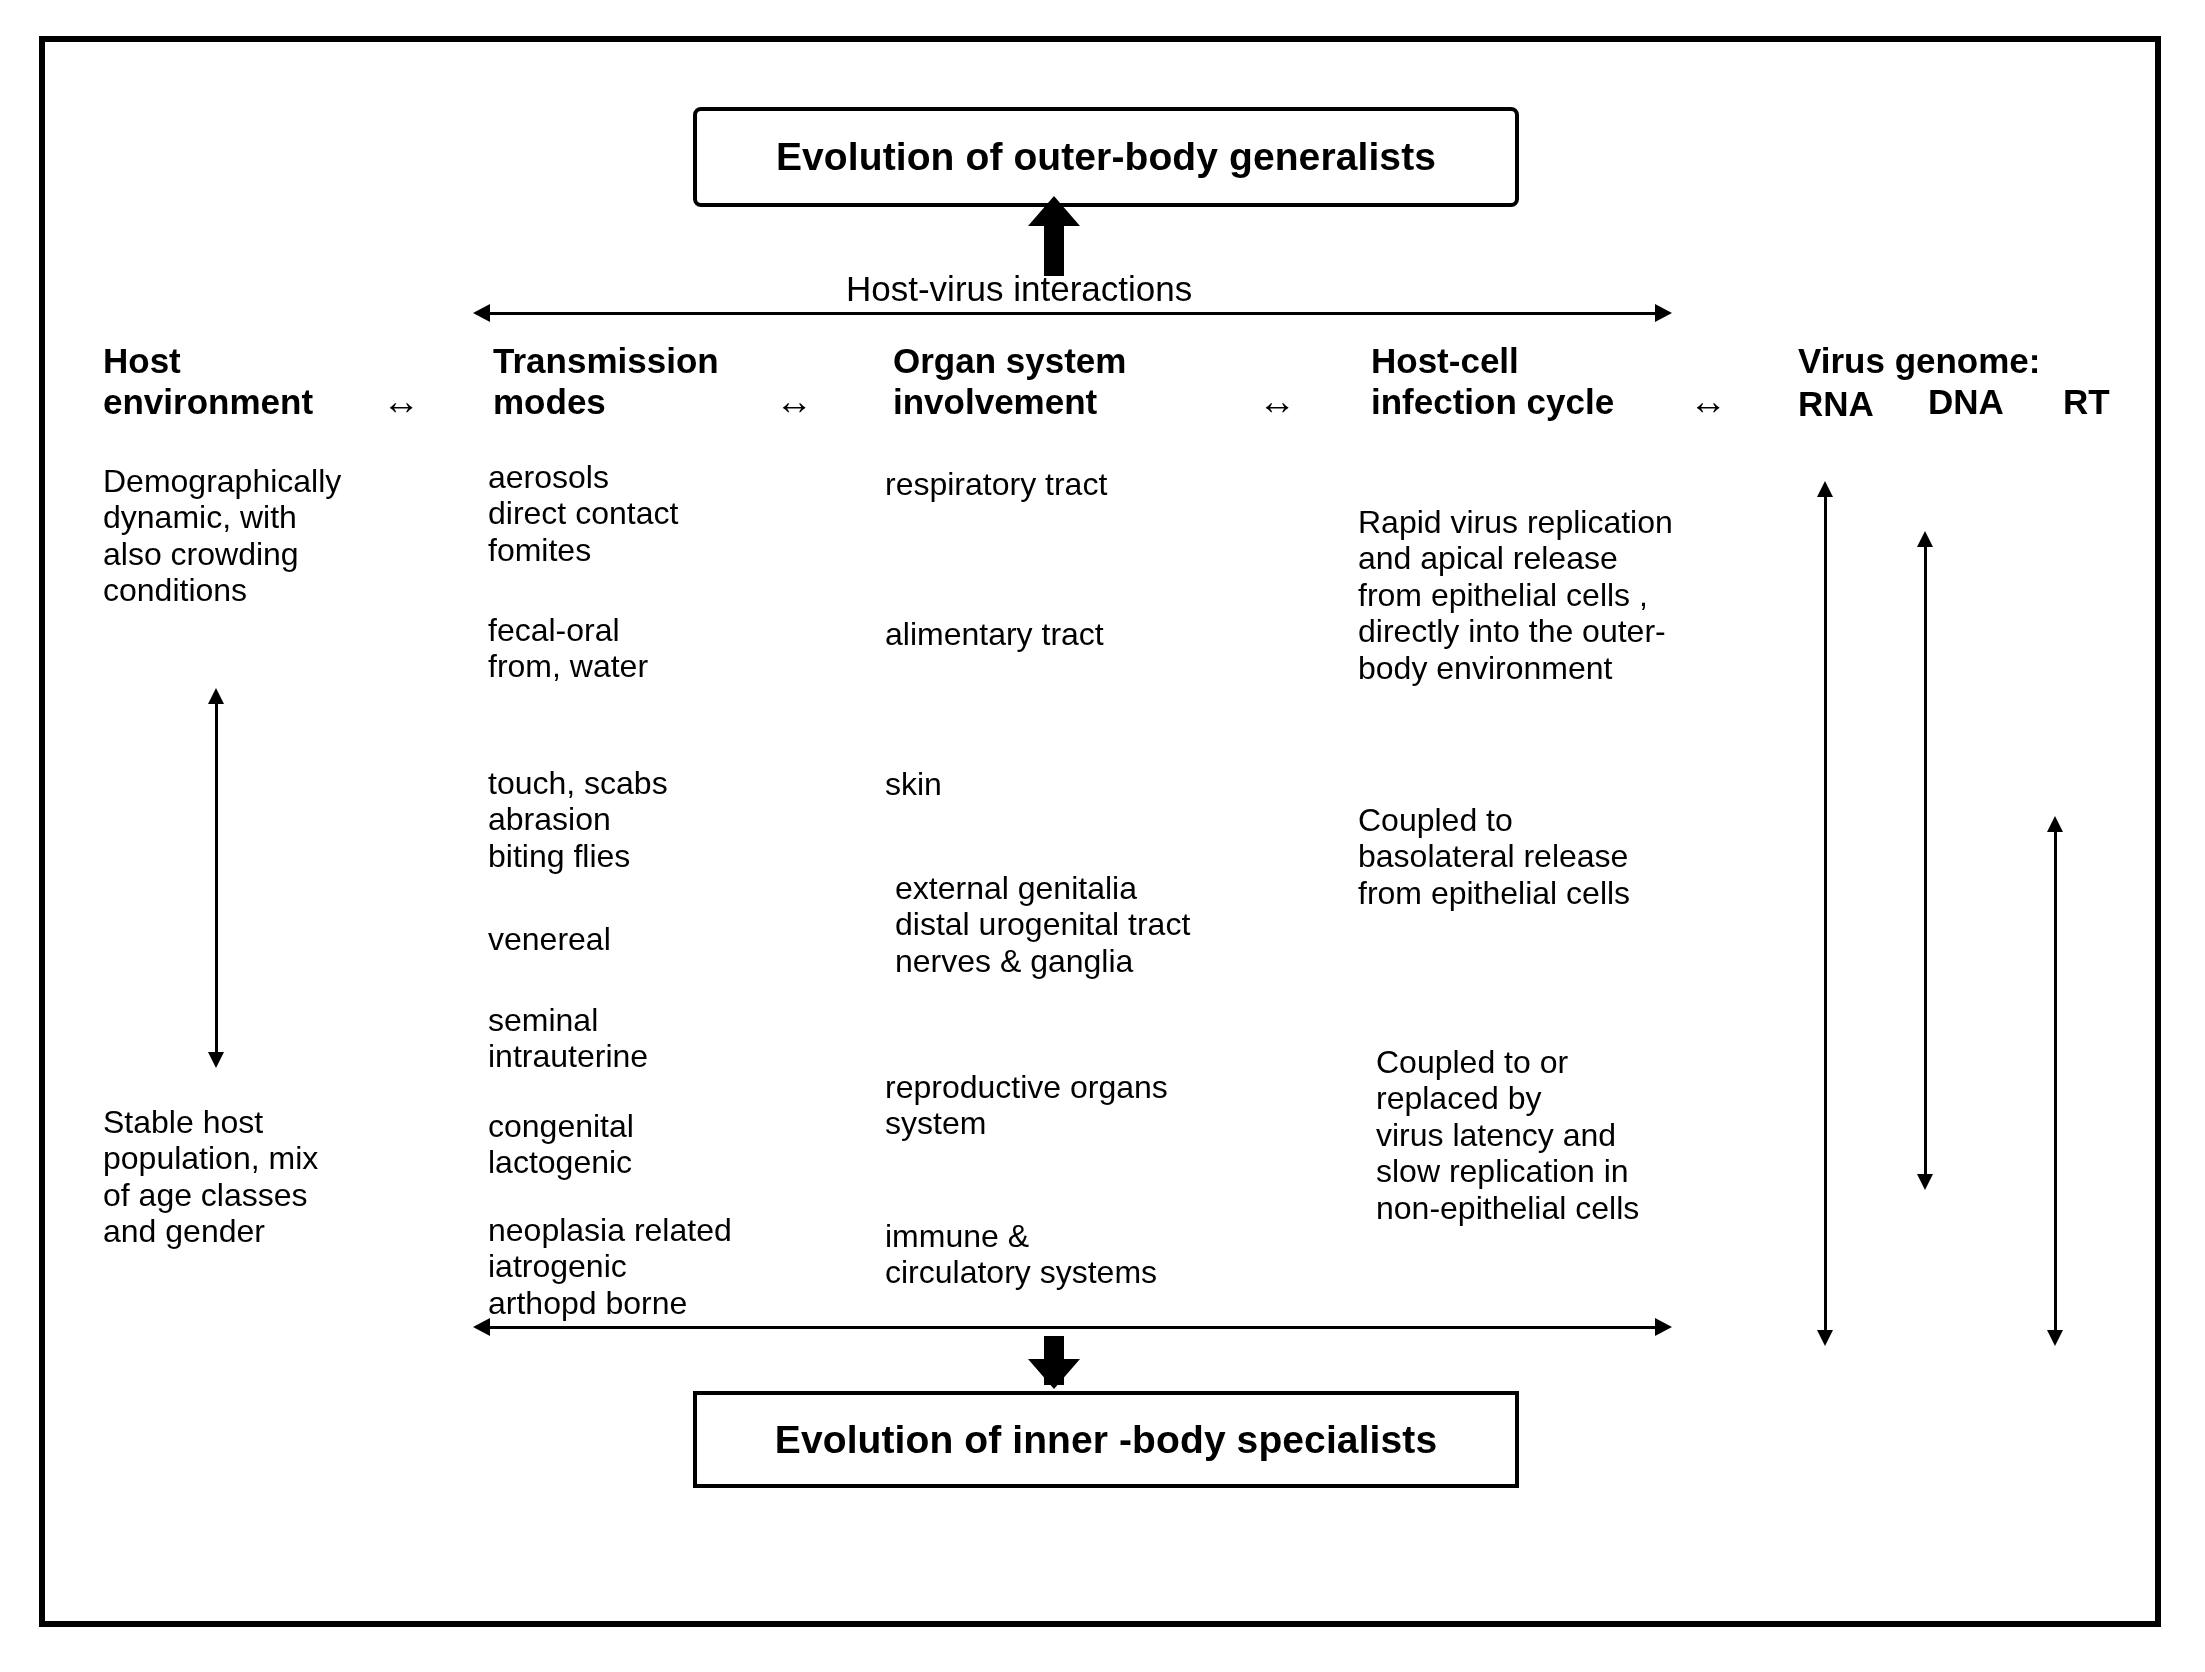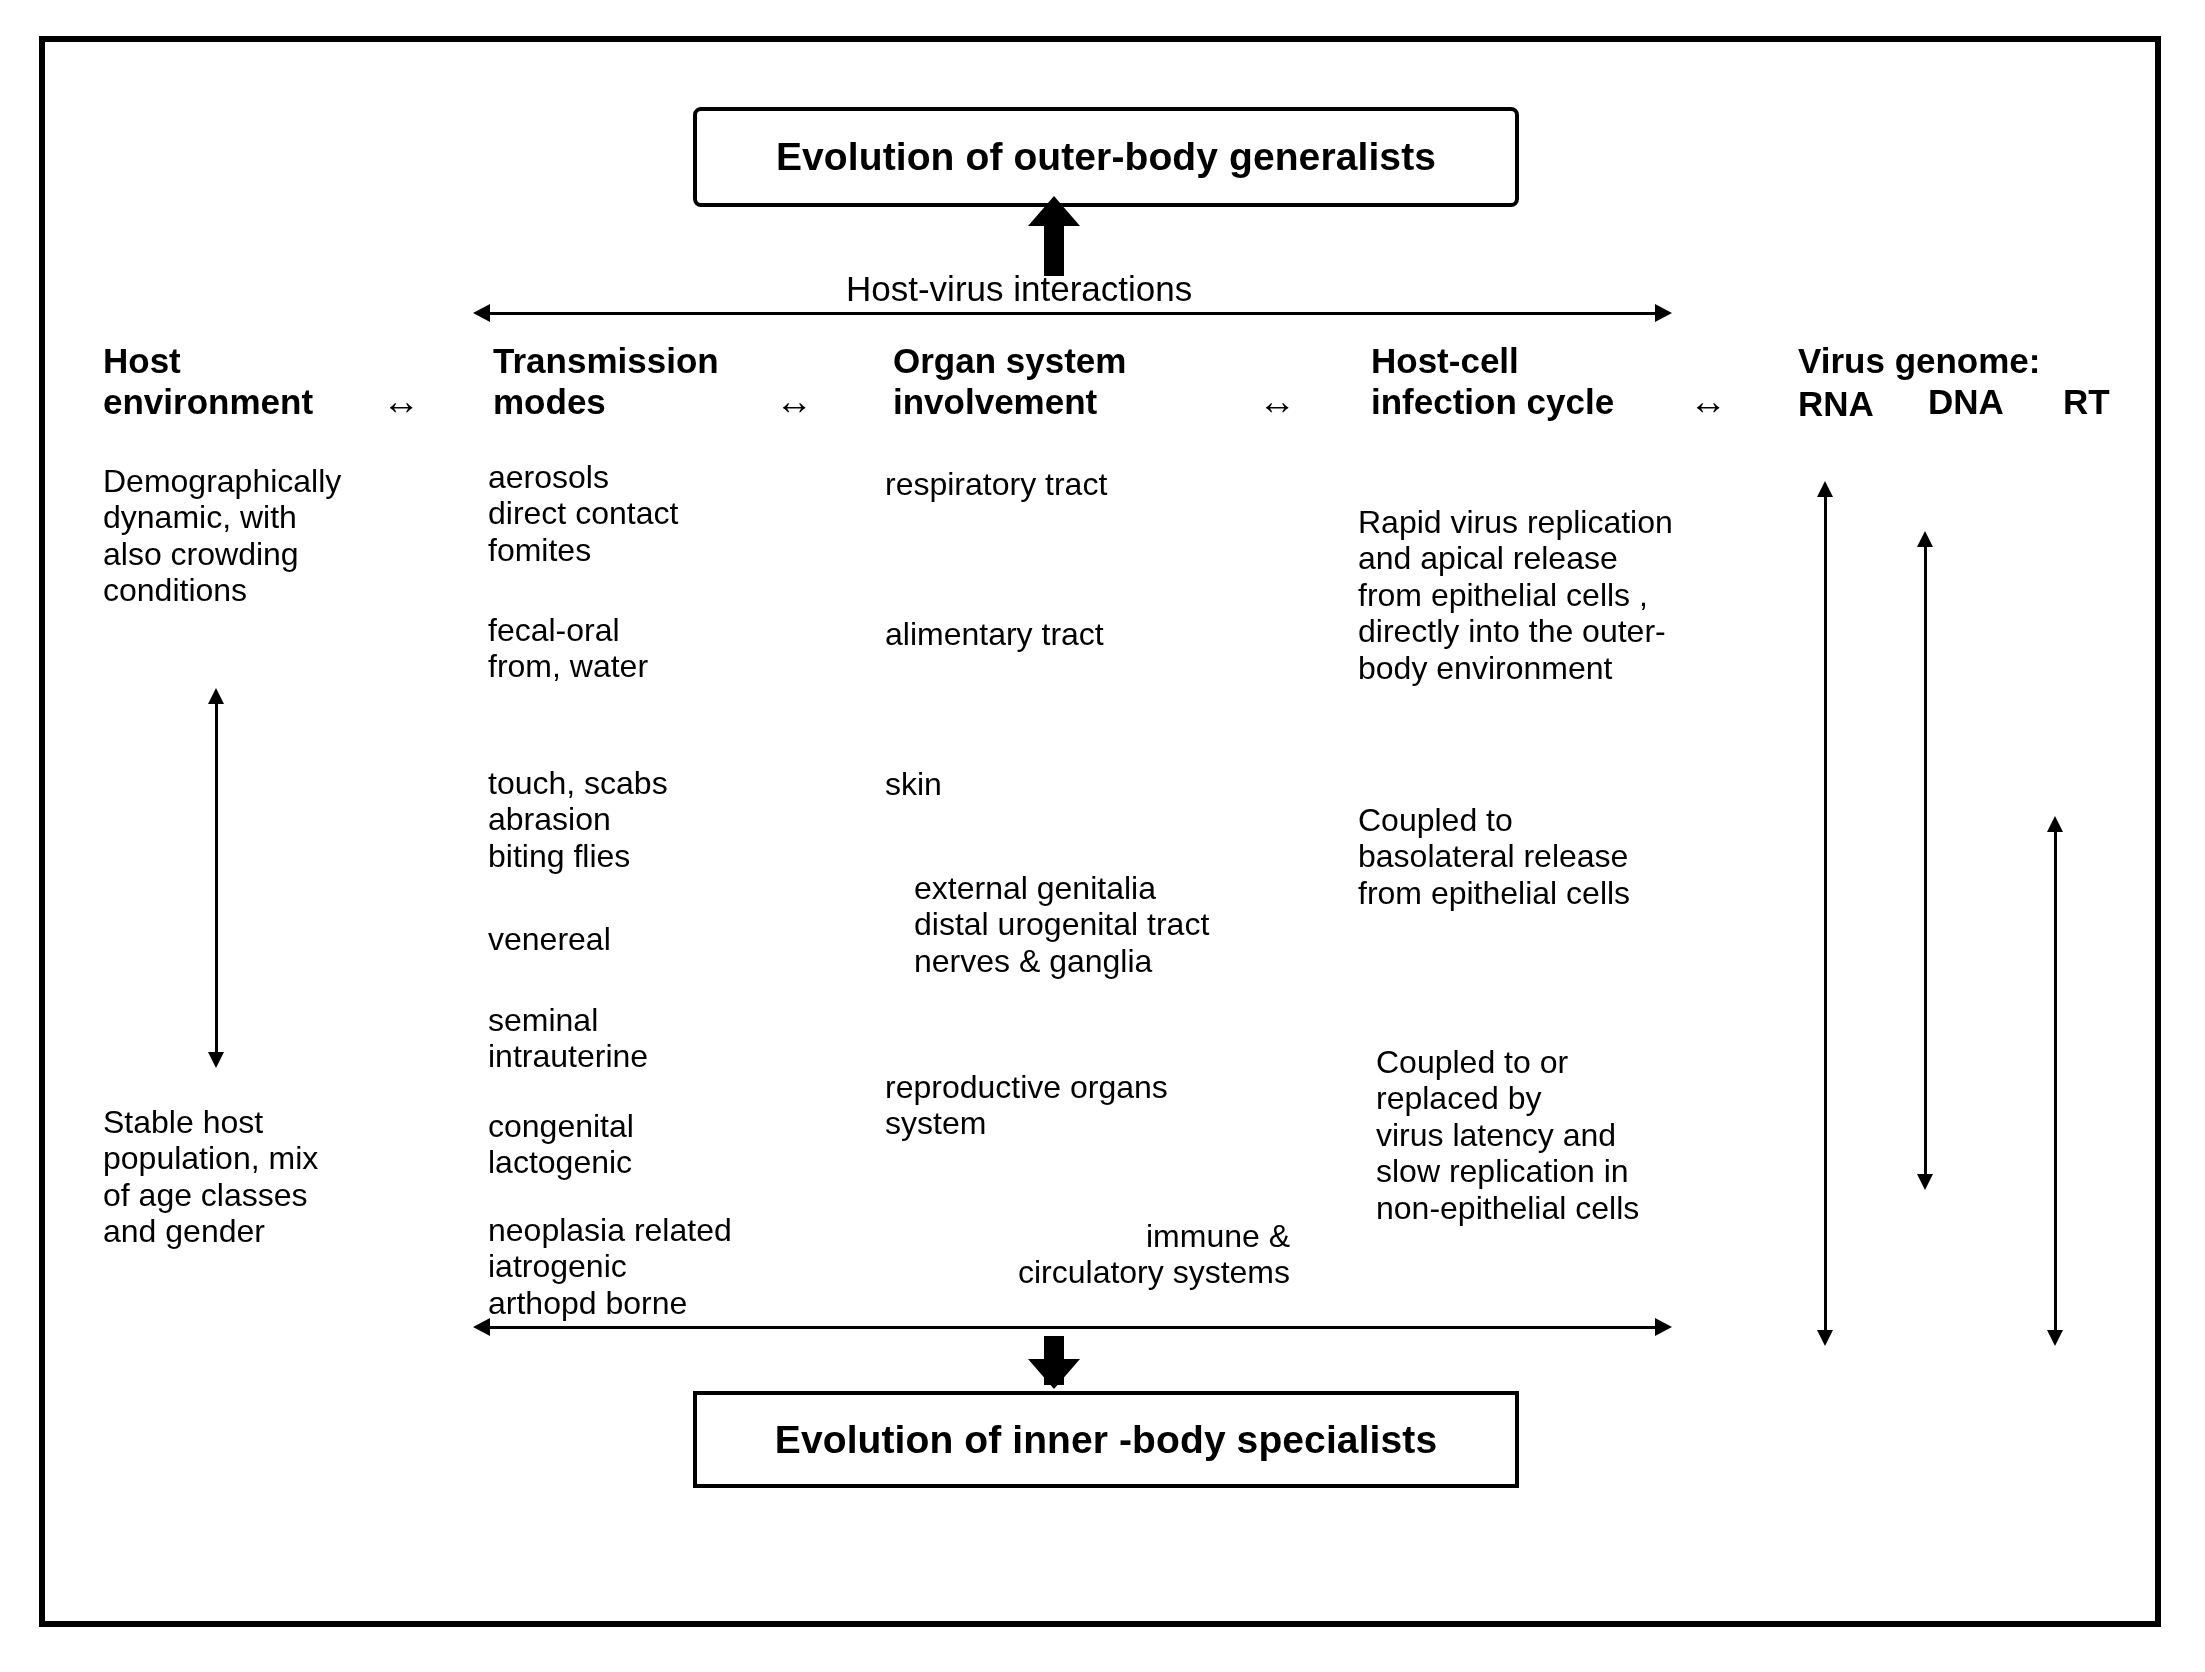--- a/index.html
+++ b/index.html
@@ -123,26 +123,26 @@
 intrauterine</div>
   <div class="txt" style="left:488px;top:1108px;width:317px;">congenital
 lactogenic</div>
   <div class="txt" style="left:488px;top:1212px;width:351px;">neoplasia related
 iatrogenic
 arthopd borne</div>
 
   <div class="txt" style="left:885px;top:466px;width:405px;">respiratory tract</div>
   <div class="txt" style="left:885px;top:616px;width:405px;">alimentary tract</div>
   <div class="txt" style="left:885px;top:766px;width:405px;">skin</div>
-  <div class="txt" style="left:914px;top:870px;width:419px;">external genitalia
+  <div class="txt" style="left:895px;top:870px;width:419px;">external genitalia
 distal urogenital tract
 nerves &amp; ganglia</div>
   <div class="txt" style="left:885px;top:1069px;width:405px;">reproductive organs
 system</div>
-  <div class="txt" style="left:885px;top:1218px;width:405px;text-align:right;">immune  &amp;
+  <div class="txt" style="left:885px;top:1218px;width:405px;">immune  &amp;
 circulatory systems</div>
 
   <div class="txt" style="left:1358px;top:480px;width:412px;margin-top:24px;">Rapid virus replication
 and apical release
 from epithelial cells ,
 directly into the outer-
 body environment</div>
   <div class="txt" style="left:1358px;top:802px;width:412px;">Coupled  to
 basolateral  release
 from epithelial cells</div>

